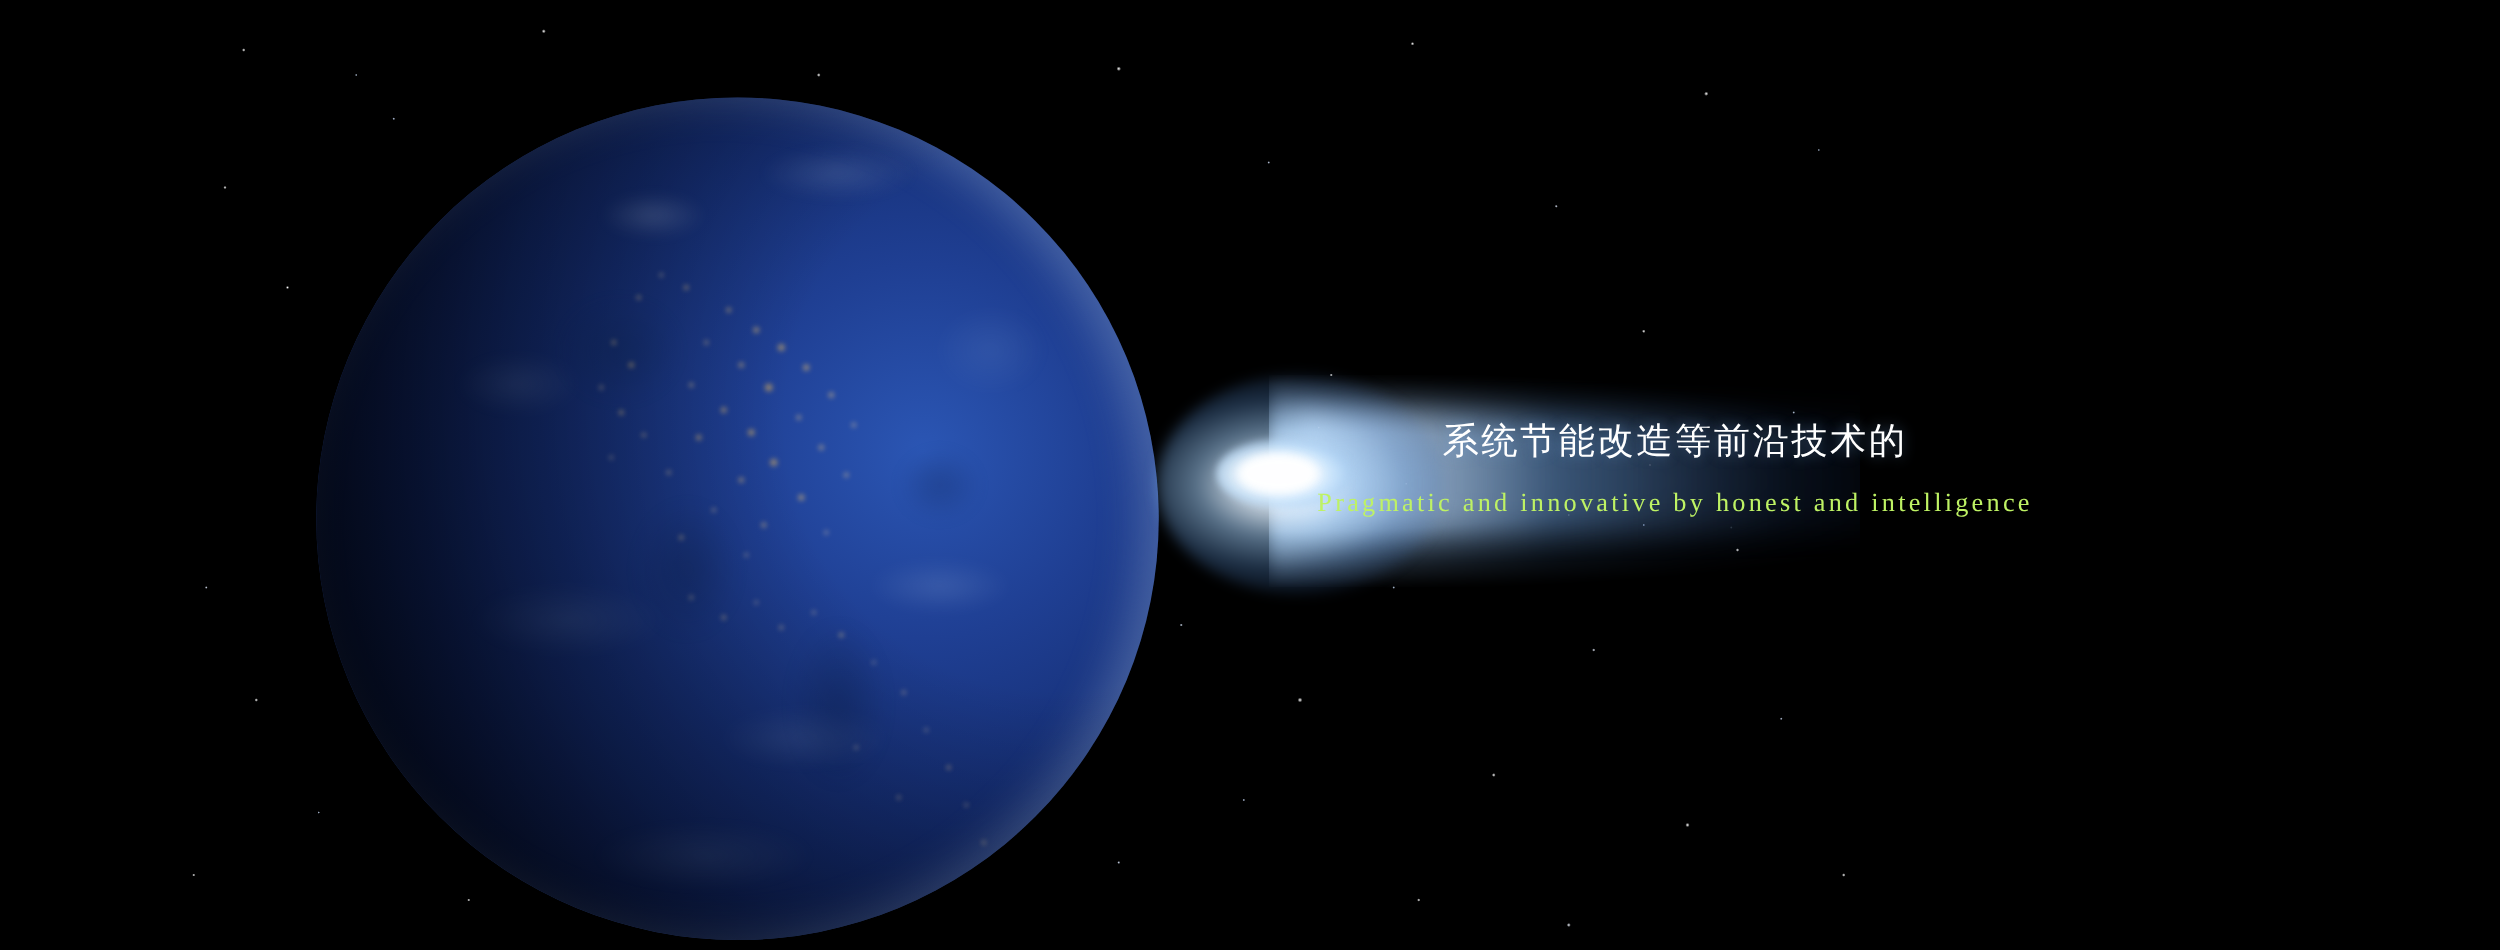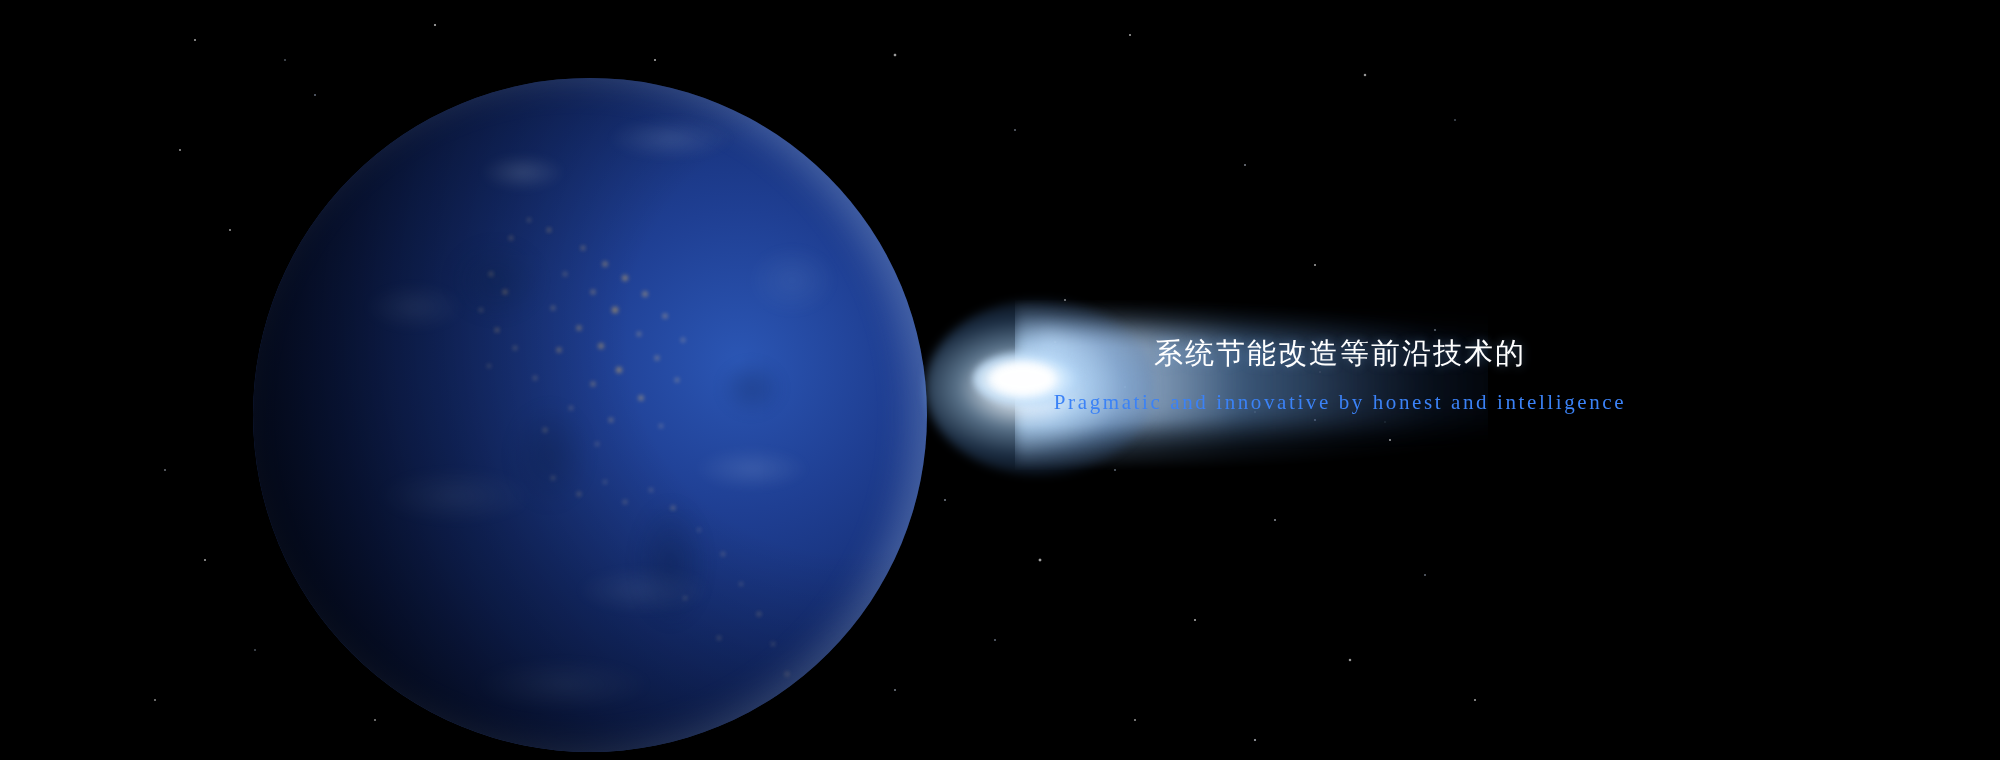--- a/index.html
+++ b/index.html
@@ -243,21 +243,21 @@
           radial-gradient(1.1px 1.1px at 370px 110px,rgba(190,218,248,.45),transparent),
           radial-gradient(1px 1px at 440px 48px,rgba(255,255,255,.4),transparent),
           radial-gradient(1px 1px at 500px 92px,rgba(180,210,244,.35),transparent);
         background-repeat:no-repeat;filter:blur(.4px);}
 
   
   .copy{position:absolute;left:1040px;top:330px;width:600px;text-align:center;}
   .cn-line{color:#ffffff;font-size:29px;line-height:46px;letter-spacing:2px;
            font-weight:400;white-space:nowrap;
            text-shadow:0 0 10px rgba(120,170,230,.45);}
-  .en-line{color:#3b82f6;font-family:"Liberation Serif",serif;font-size:21px;
+  .en-line{color:#bef264;font-family:"Liberation Serif",serif;font-size:21px;
            letter-spacing:2.6px;margin-top:14px;white-space:nowrap;}
 </style>
 </head>
 <body>
 
 <div class="stage">
 
   <div class="photo">
 
     <div class="stars a"></div>

